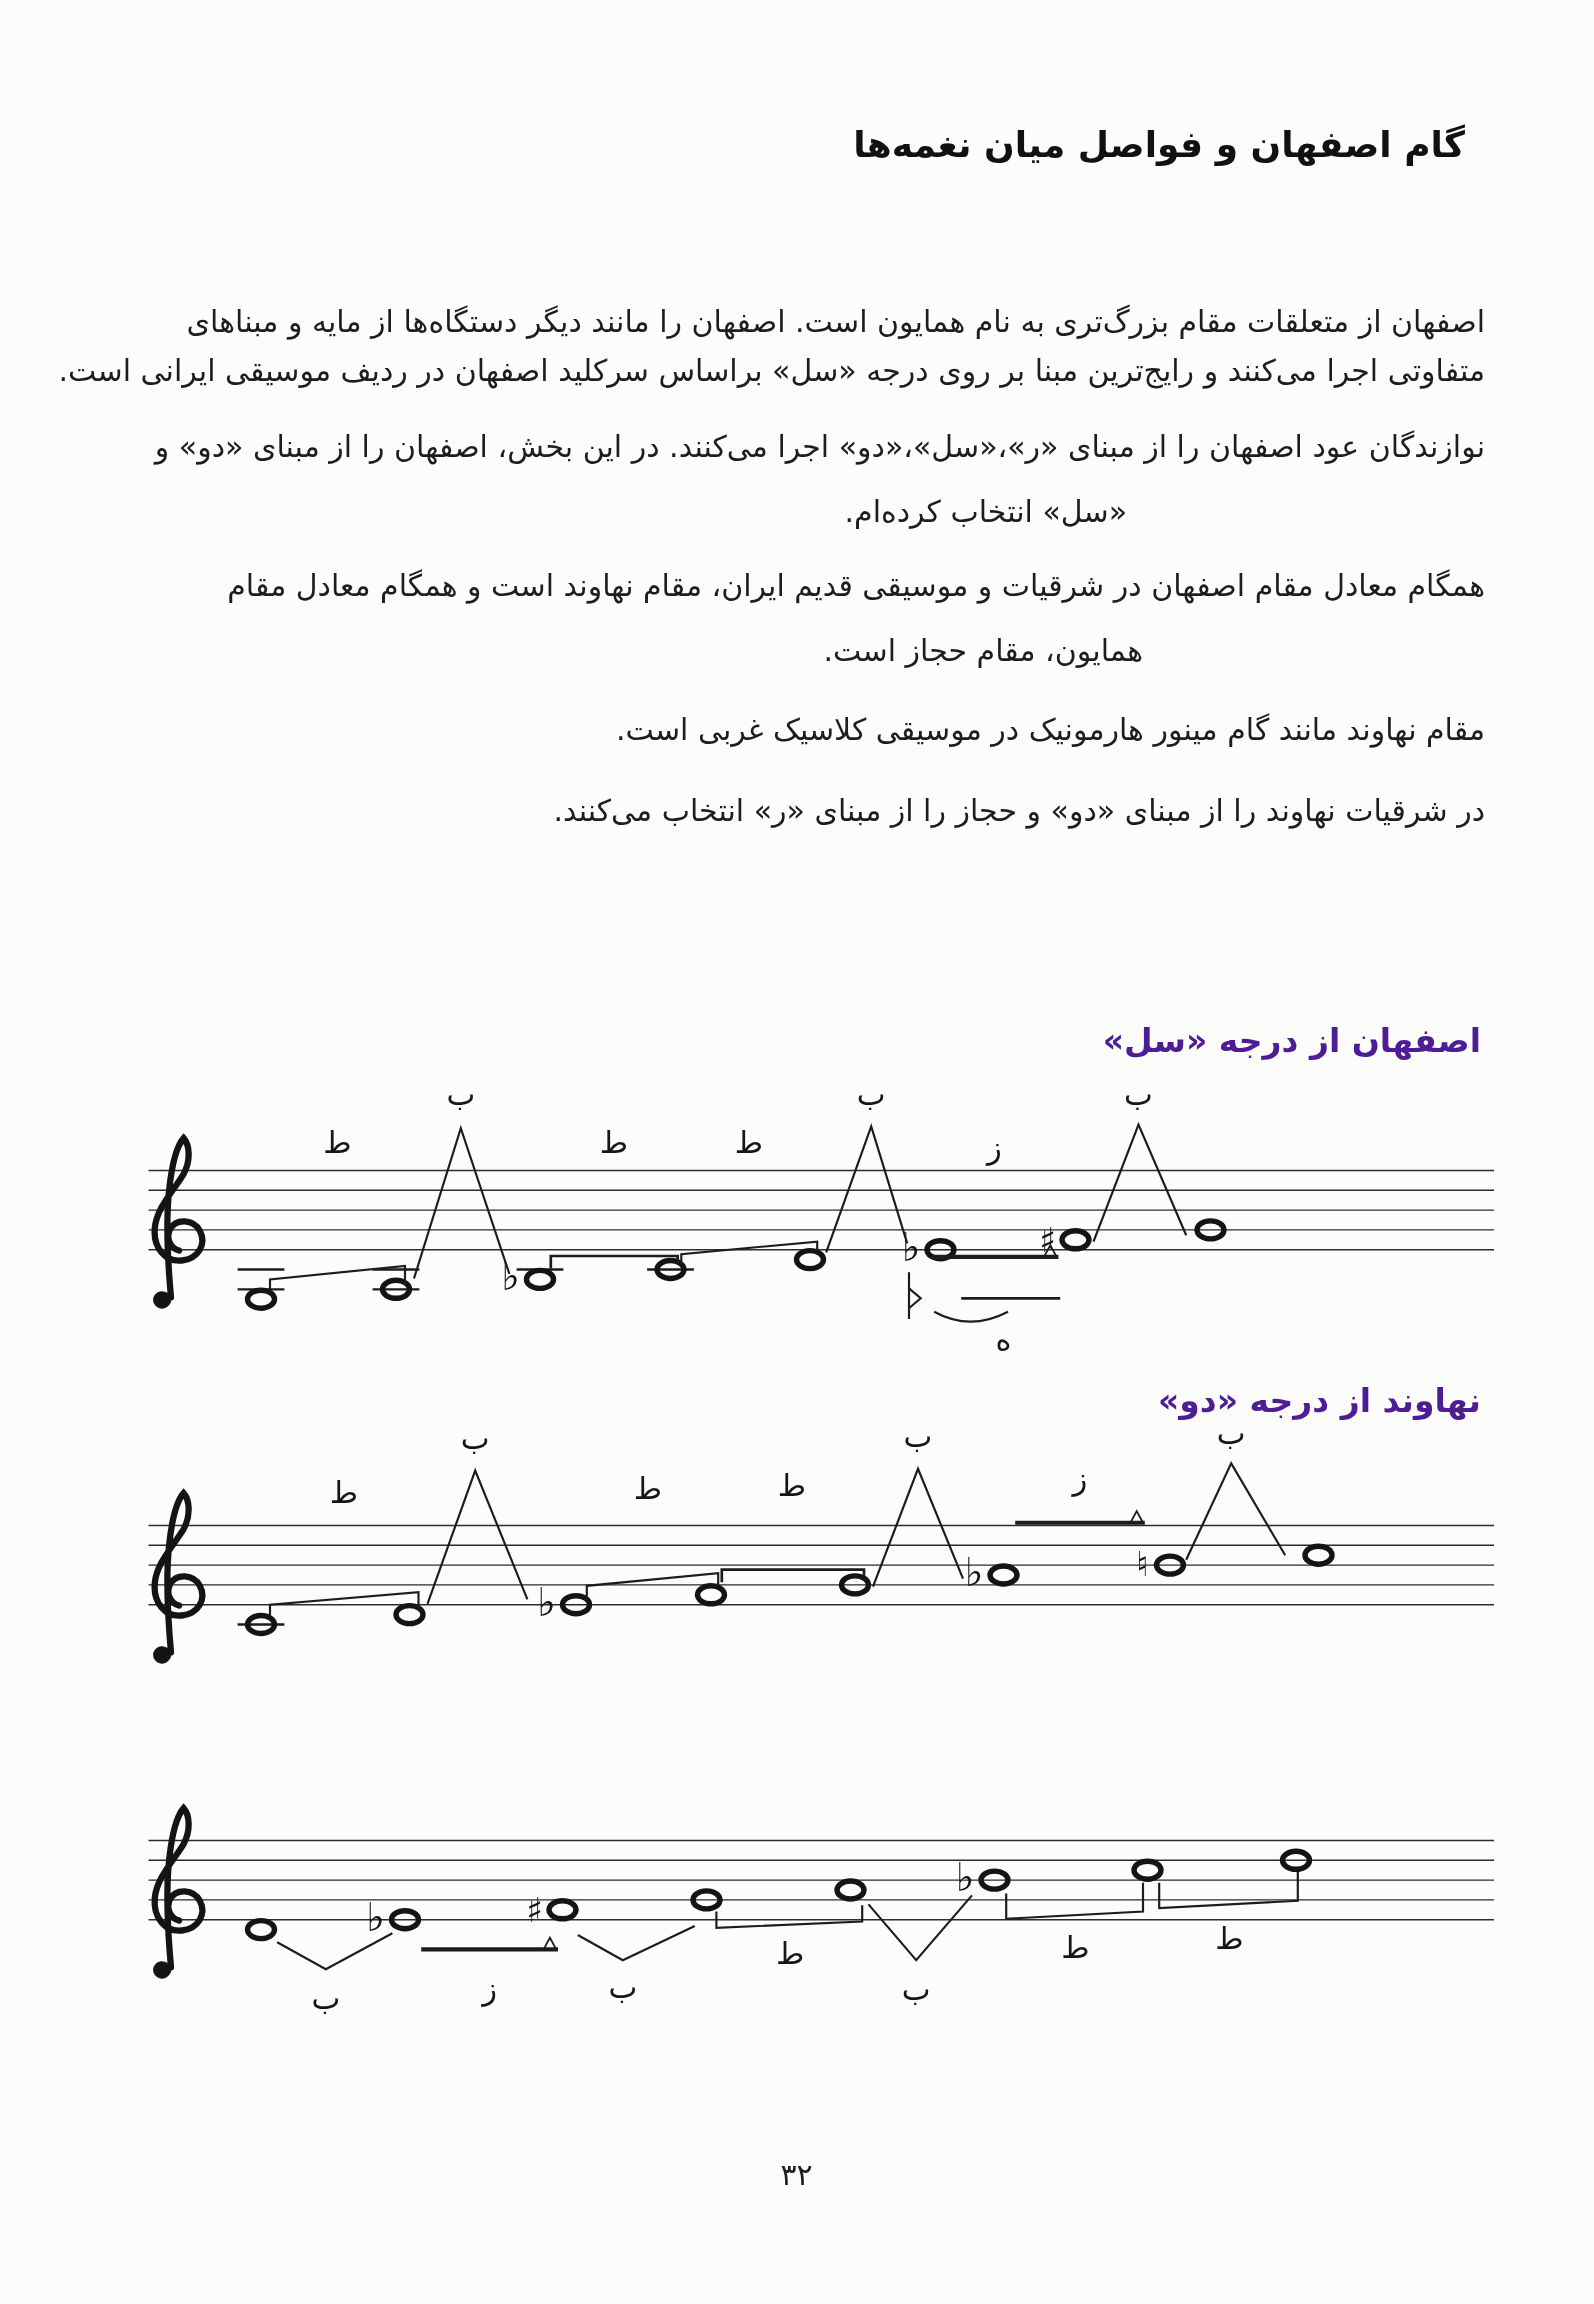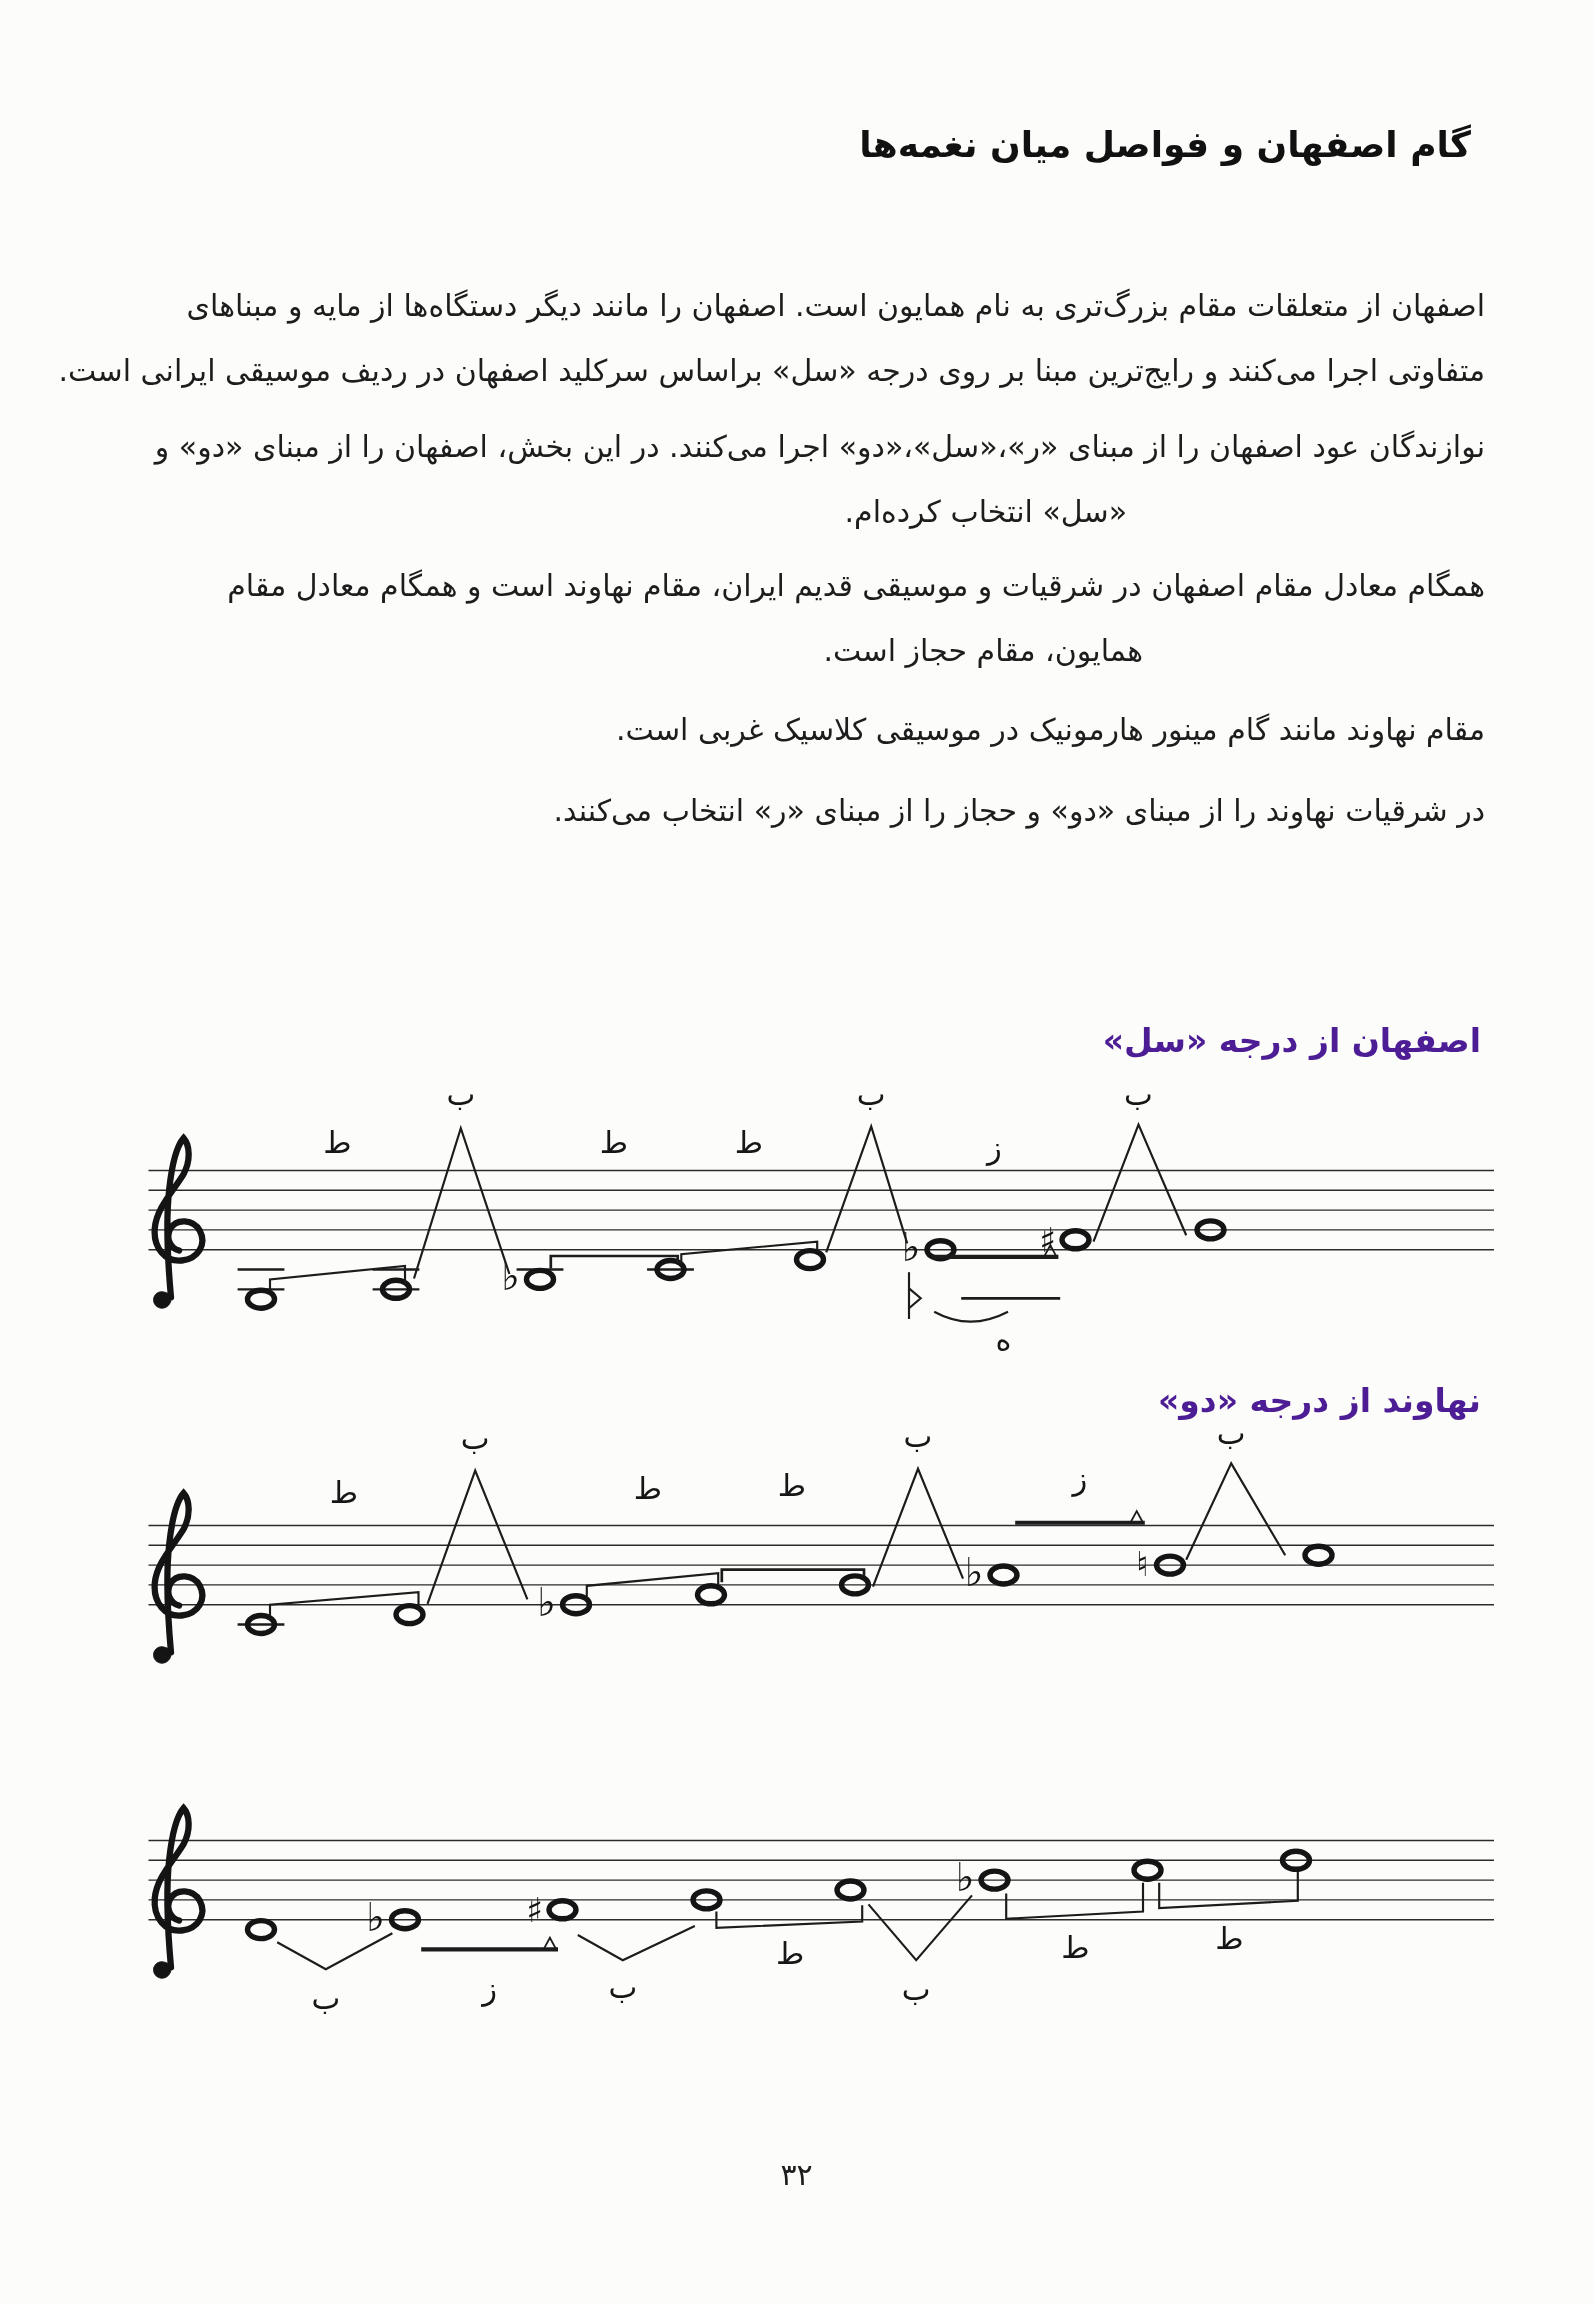--- a/index.html
+++ b/index.html
@@ -1,21 +1,21 @@
 <!DOCTYPE html>
 <html lang="fa" style="font-size:14.4px"><head>
 <meta charset="utf-8">
 <style>
   html,body{margin:0;padding:0;background:#e8e8e6;}
   .page{position:relative;width:1595px;height:2304px;background:#fcfcfa;overflow:hidden;
         font-family:"DejaVu Sans",sans-serif;color:#1b1b1b;}
-  .title{position:absolute;top:124px;right:124px;font-size:36px;font-weight:700;
+  .title{position:absolute;top:124px;right:130px;font-size:36px;font-weight:700;
          direction:rtl;white-space:nowrap;color:#111;margin-left:12px;}
   .bl{position:absolute;font-size:30px;direction:rtl;white-space:nowrap;color:#1d1d1d;}
-  .bl-p1l1{top:288px;right:110px}
+  .bl-p1l1{top:304px;right:110px}
   .bl-p1l2{top:353px;right:110px}
   .bl-p2l1{top:429px;right:110px}
   .bl-p2l2{top:494px;right:468px}
   .bl-p3l1{top:568px;right:110px}
   .bl-p3l2{top:633px;right:452px}
   .bl-p4 {top:712px;right:110px}
   .bl-p5 {top:793px;right:110px}
   .sheading{position:absolute;right:114px;font-size:33px;font-weight:700;direction:rtl;
             white-space:nowrap;color:#4c1d95;}
   .sh1{top:1021px}.sh2{top:1381px}.sh3{top:1745px}

